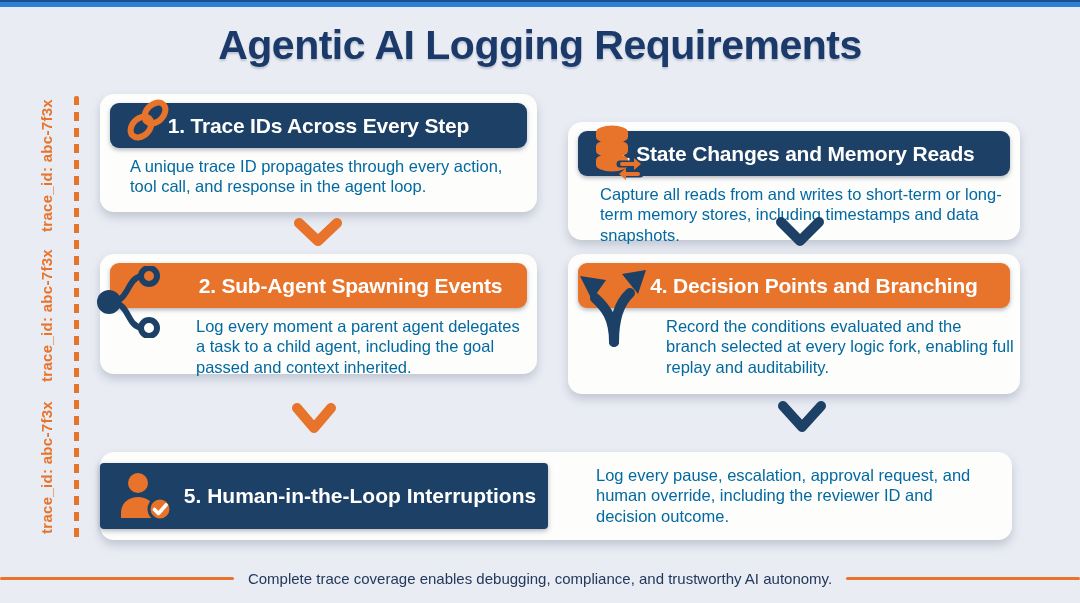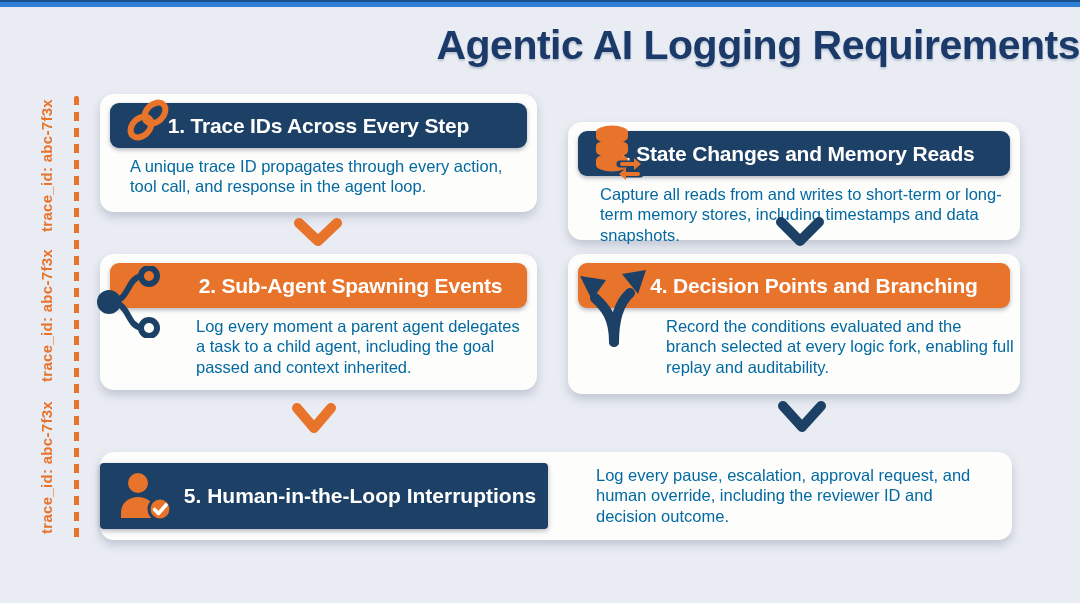--- a/index.html
+++ b/index.html
@@ -5,21 +5,21 @@
   html,body{margin:0;padding:0;background:#d8dde6;}
   *{box-sizing:border-box;}
   #stage{
     position:relative;width:1080px;height:603px;overflow:hidden;
     background:#e9ecf3;
     font-family:"Liberation Sans", sans-serif;
   }
   .top-bar{position:absolute;top:0;left:0;width:100%;height:7px;
     background:#2e7fd6;border-top:2px solid #1a4f8c;}
   .page-title{
-    position:absolute;top:22px;left:0;width:100%;text-align:right;
+    position:absolute;top:22px;left:0;width:100%;text-align:center;
     font-size:41px;font-weight:800;letter-spacing:-0.5px;color:#1b3a69;
     text-shadow:0 2px 2px rgba(27,58,102,.22);
   }
   
   .trace-rail{
     position:absolute;left:74px;top:96px;width:5px;height:448px;
     background:repeating-linear-gradient(to bottom,#e8732a 0 9px,transparent 9px 16px);
     border-radius:2px;
   }
   .trace-label{
@@ -46,21 +46,21 @@
     color:#fff;font-weight:bold;font-size:21px;letter-spacing:-0.2px;
     white-space:nowrap;
   }
   .card-body{
     position:absolute;font-size:16.5px;line-height:1.24;color:#0369a1;
   }
   #card-1{left:100px;top:94px;width:437px;height:118px;}
   #card-1 .card-body{left:30px;right:14px;top:62px;}
   #card-3{left:568px;top:94px;width:452px;height:118px;margin-top:28px;}
   #card-3 .card-body{left:32px;right:12px;top:62px;}
-  #card-2{left:100px;top:254px;width:437px;height:136px;}
+  #card-2{left:100px;top:254px;width:437px;height:120px;}
   #card-2 .card-header{padding-left:64px;}
   #card-2 .card-body{left:96px;right:12px;top:62px;}
   #card-4{left:568px;top:254px;width:452px;height:140px;}
   #card-4 .card-header{padding-left:40px;}
   #card-4 .card-body{left:98px;right:5px;top:62px;}
 
   .icon-abs{position:absolute;}
   #card-1 .icon-abs{left:14px;top:-7px;width:48px;height:48px;}
   #card-3 .icon-abs{left:10px;top:-9px;width:56px;height:60px;}
   #card-2 .icon-abs{left:-4px;top:12px;width:78px;height:72px;}
@@ -216,14 +216,19 @@
           <path d="M5 46 v-5 c0 -10 7.5 -16 17 -16 s17 6 17 16 v5 z" fill="#e8732a"></path>
           <circle cx="44" cy="37" r="11" fill="#e8732a" stroke="#1d4066" stroke-width="3"></circle>
           <path d="M38.5 37.5 l4 4 l7.5 -8.5" fill="none" stroke="#ffffff" stroke-width="3.6" stroke-linecap="round" stroke-linejoin="round"></path>
         </svg>
       </span>
       <span class="hdr-text">5. Human-in-the-Loop Interruptions</span>
     </div>
     <div class="card-body">Log every pause, escalation, approval request, and human override, including the reviewer ID and decision outcome.</div>
   </div>
 
+  <div class="footer">
+    <div class="rule"></div>
+    <div class="footer-text">Complete trace coverage enables debugging, compliance, and trustworthy AI autonomy.</div>
+    <div class="rule"></div>
+  </div>
 
 </div>
 
 </body></html>

